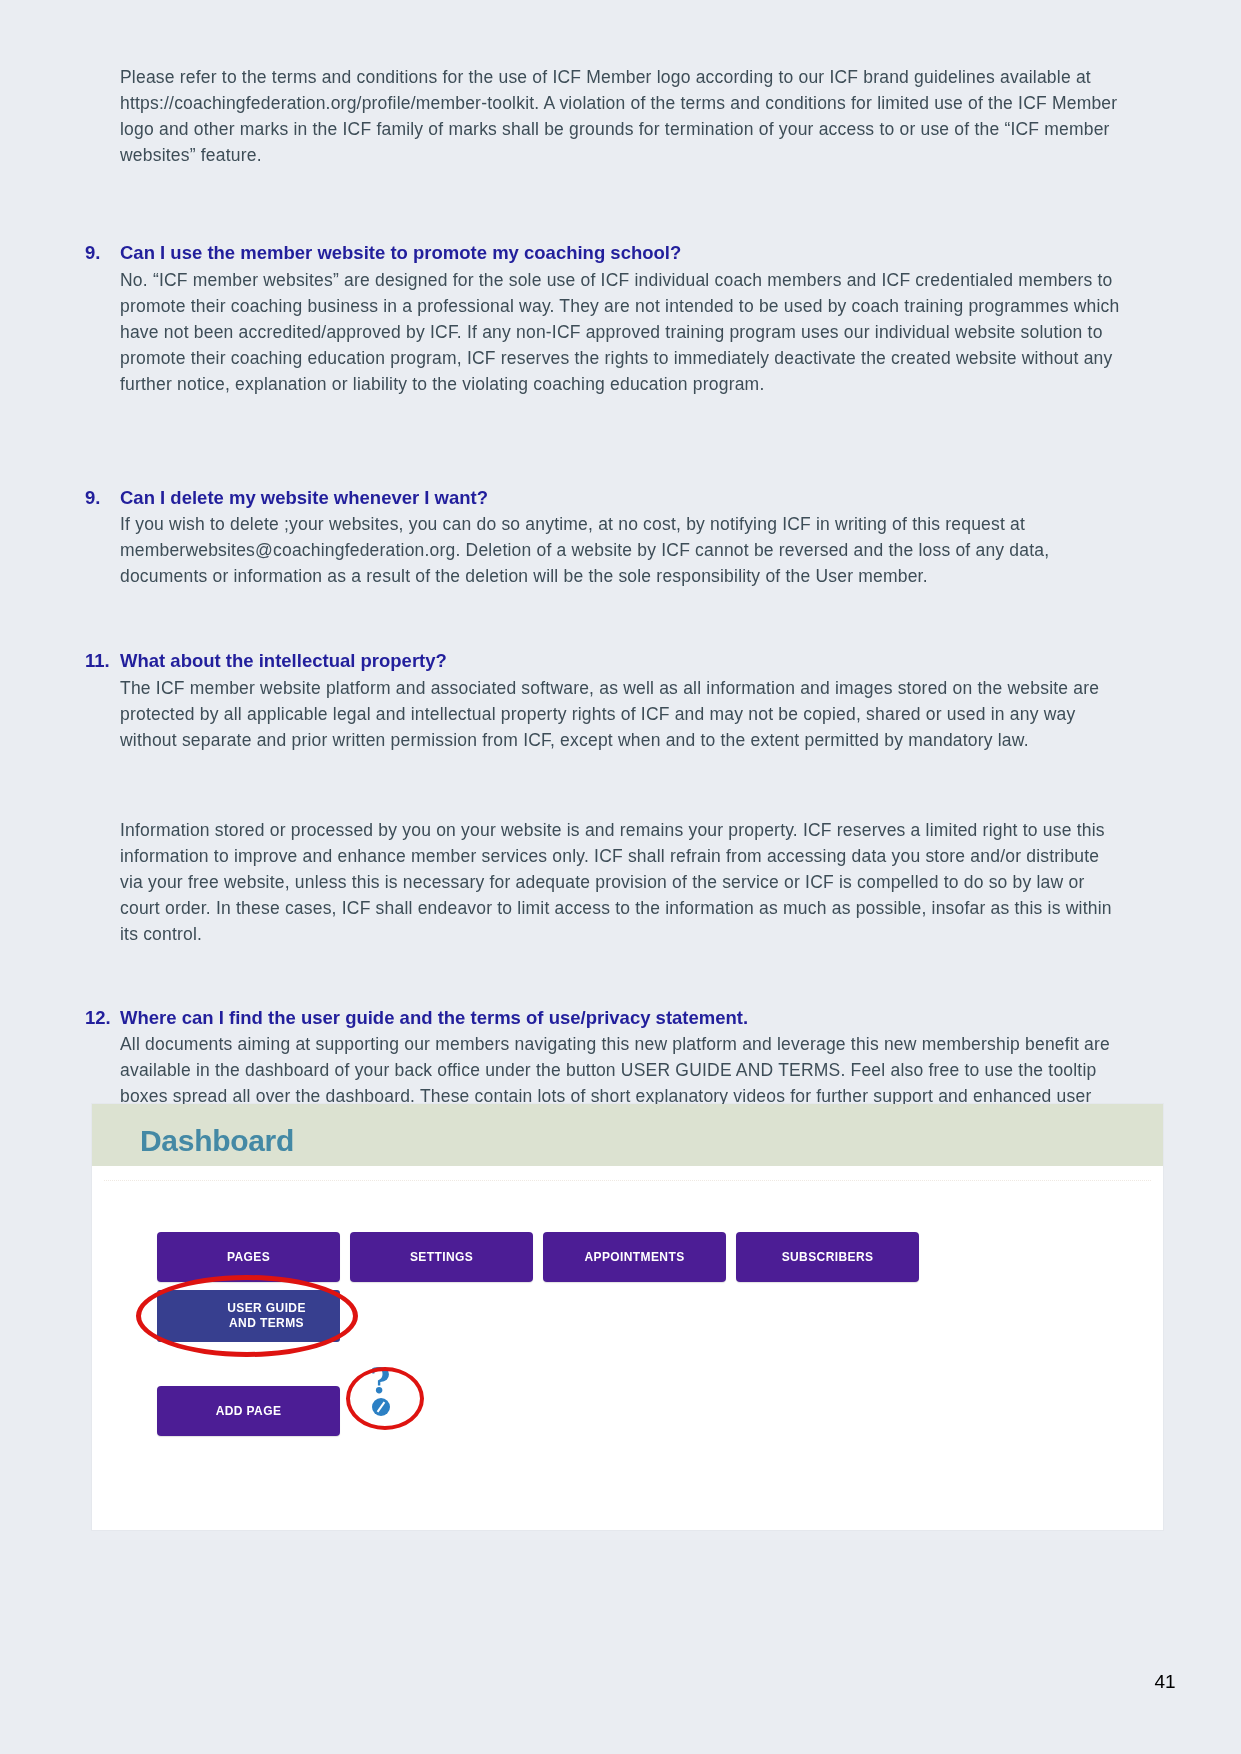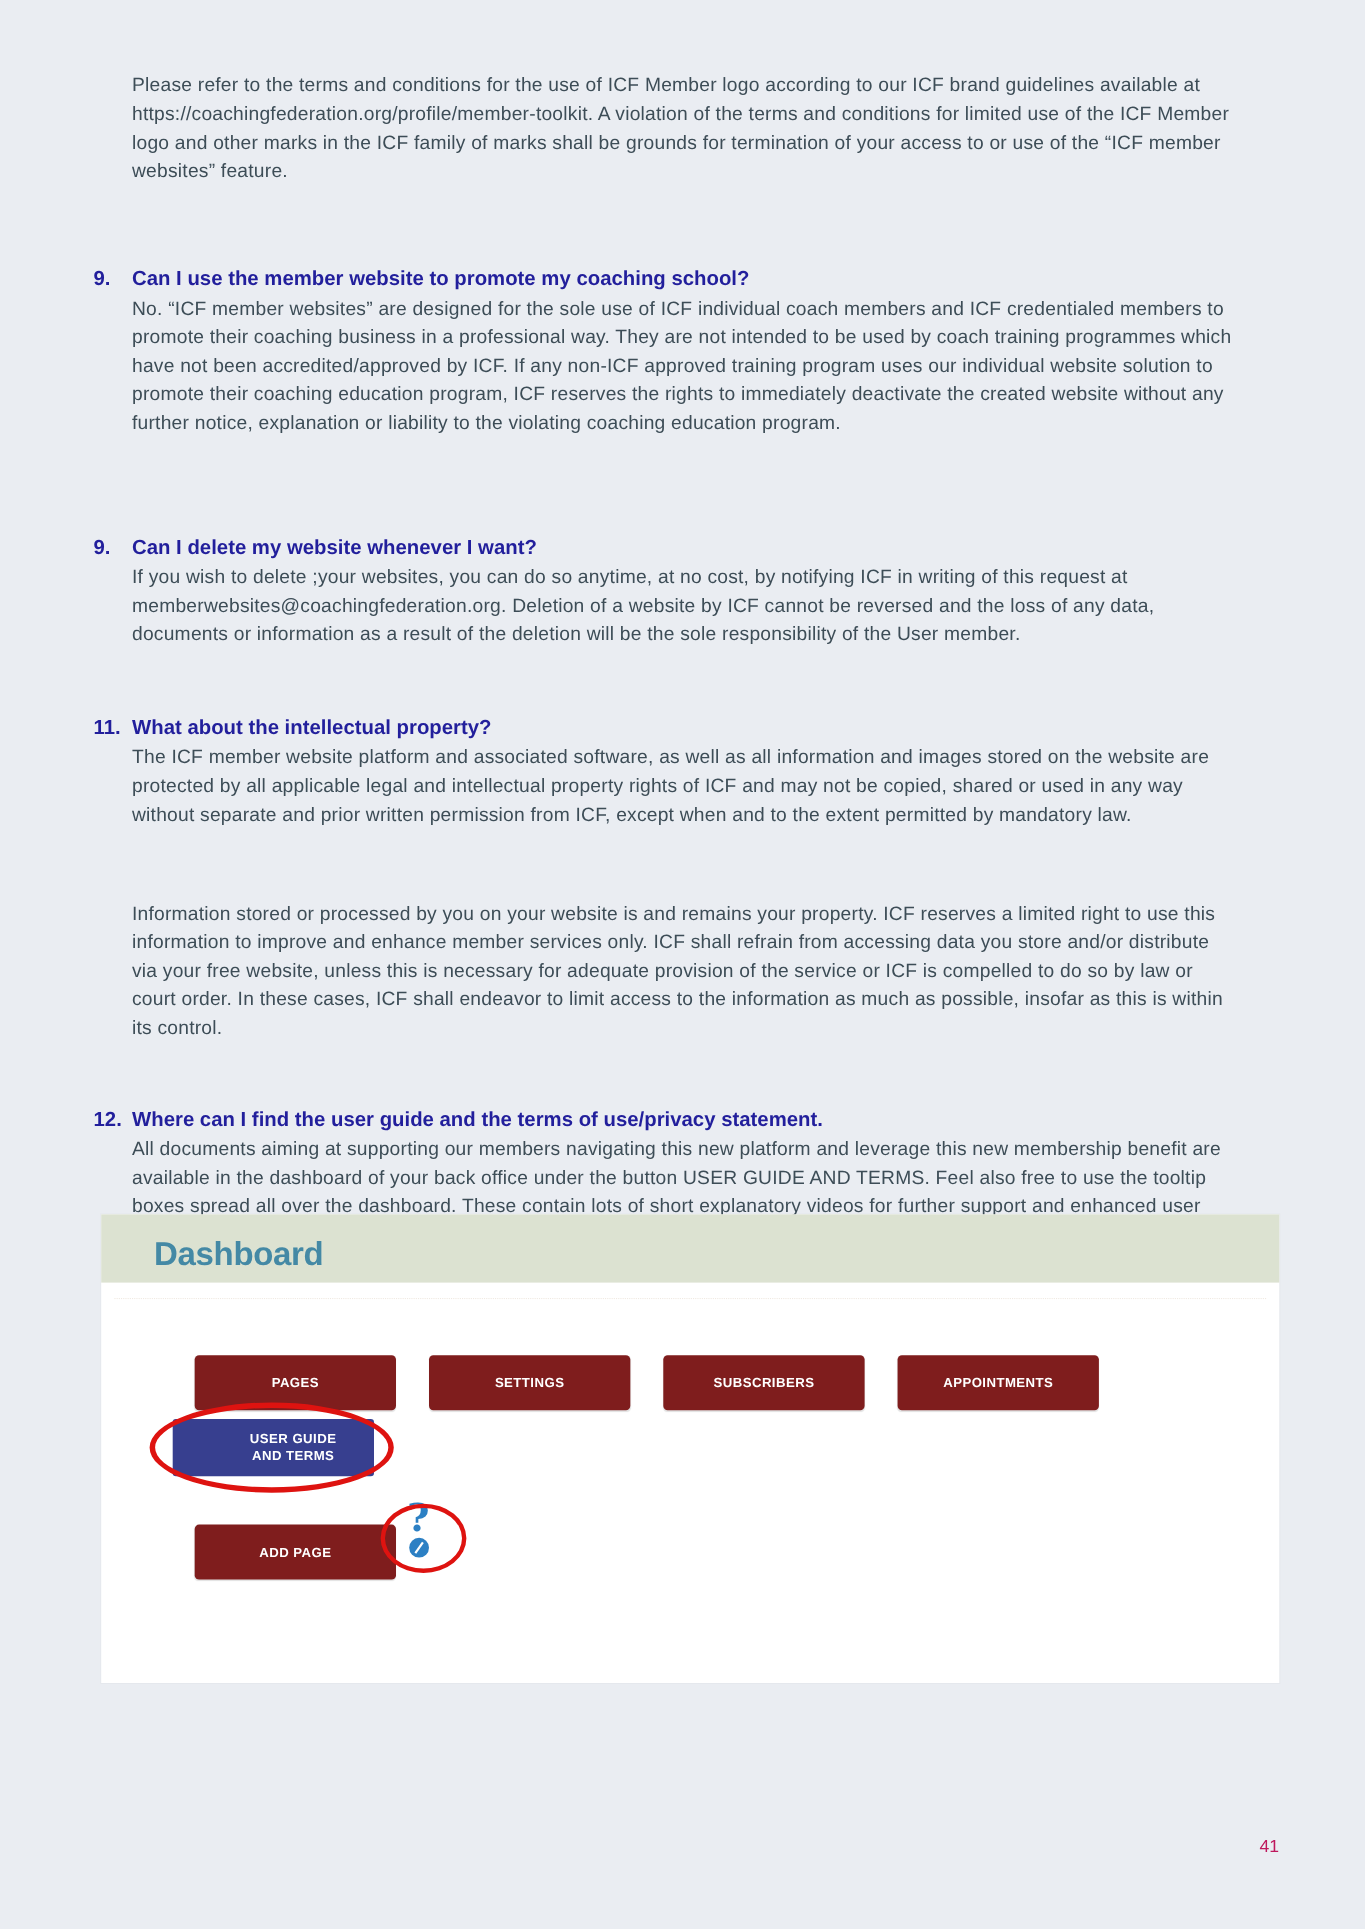--- a/index.html
+++ b/index.html
@@ -62,34 +62,33 @@
     border-top:1px dotted #efe9e2;
   }
   .nav-row {
     position:absolute;
     left:65px; top:128px;
     display:flex;
     gap:10px;
   }
   .sage-btn {
     width:183px; height:50px;
-    background:#7f1d1d;
+    background:#4c1d95;
     border:none;
     border-radius:4px;
     color:#ffffff;
     font-family:"Liberation Sans", sans-serif;
     font-size:12px;
     font-weight:bold;
     letter-spacing:0.4px;
     display:flex;
     align-items:center;
     justify-content:center;
     cursor:pointer;
     box-shadow:0 1px 1px rgba(0,0,0,0.12);
-    margin-left:20px;
   }
   .navy-btn {
     position:absolute;
     left:65px; top:186px;
     width:183px; height:52px;
     background:#373f8f;
     border:none;
     border-radius:3px;
     color:#ffffff;
     font-family:"Liberation Sans", sans-serif;
@@ -146,23 +145,23 @@
     position:absolute;
     left:8px; top:3px;
     width:2px; height:12px;
     background:#ffffff;
     transform:rotate(35deg);
   }
   .page-num {
     position:absolute;
     left:1145px; top:1671px;
     width:40px;
-    text-align:left;
-    font-size:16px;
-    color:#be185d;
+    text-align:center;
+    font-size:19px;
+    color:#000000;
   }
 </style>
 </head>
 <body>
 
 <p class="para" style="top:64px">Please refer to the terms and conditions for the use of ICF Member logo according to our ICF brand guidelines available at https://coachingfederation.org/profile/member-toolkit. A violation of the terms and conditions for limited use of the ICF Member logo and other marks in the ICF family of marks shall be grounds for termination of your access to or use of the “ICF member websites” feature.</p>
 
 <div class="q-head" style="top:240px">
   <span class="q-num">9.</span><span class="q-text">Can I use the member website to promote my coaching school?</span>
 </div>
@@ -186,22 +185,22 @@
 
 <div class="figure">
   <div class="fig-band">
     <div class="fig-title">Dashboard</div>
   </div>
   <div class="fig-rowline"></div>
 
   <div class="nav-row">
     <button class="sage-btn">PAGES</button>
     <button class="sage-btn">SETTINGS</button>
+    <button class="sage-btn">APPOINTMENTS</button>
     <button class="sage-btn">SUBSCRIBERS</button>
-    <button class="sage-btn">APPOINTMENTS</button>
   </div>
 
   <button class="navy-btn">
     <span>USER GUIDE AND TERMS</span>
   </button>
   <div class="ellipse ellipse1"></div>
 
   <button class="sage-btn addpage-btn">ADD PAGE</button>
 
   <div class="help-icon">

